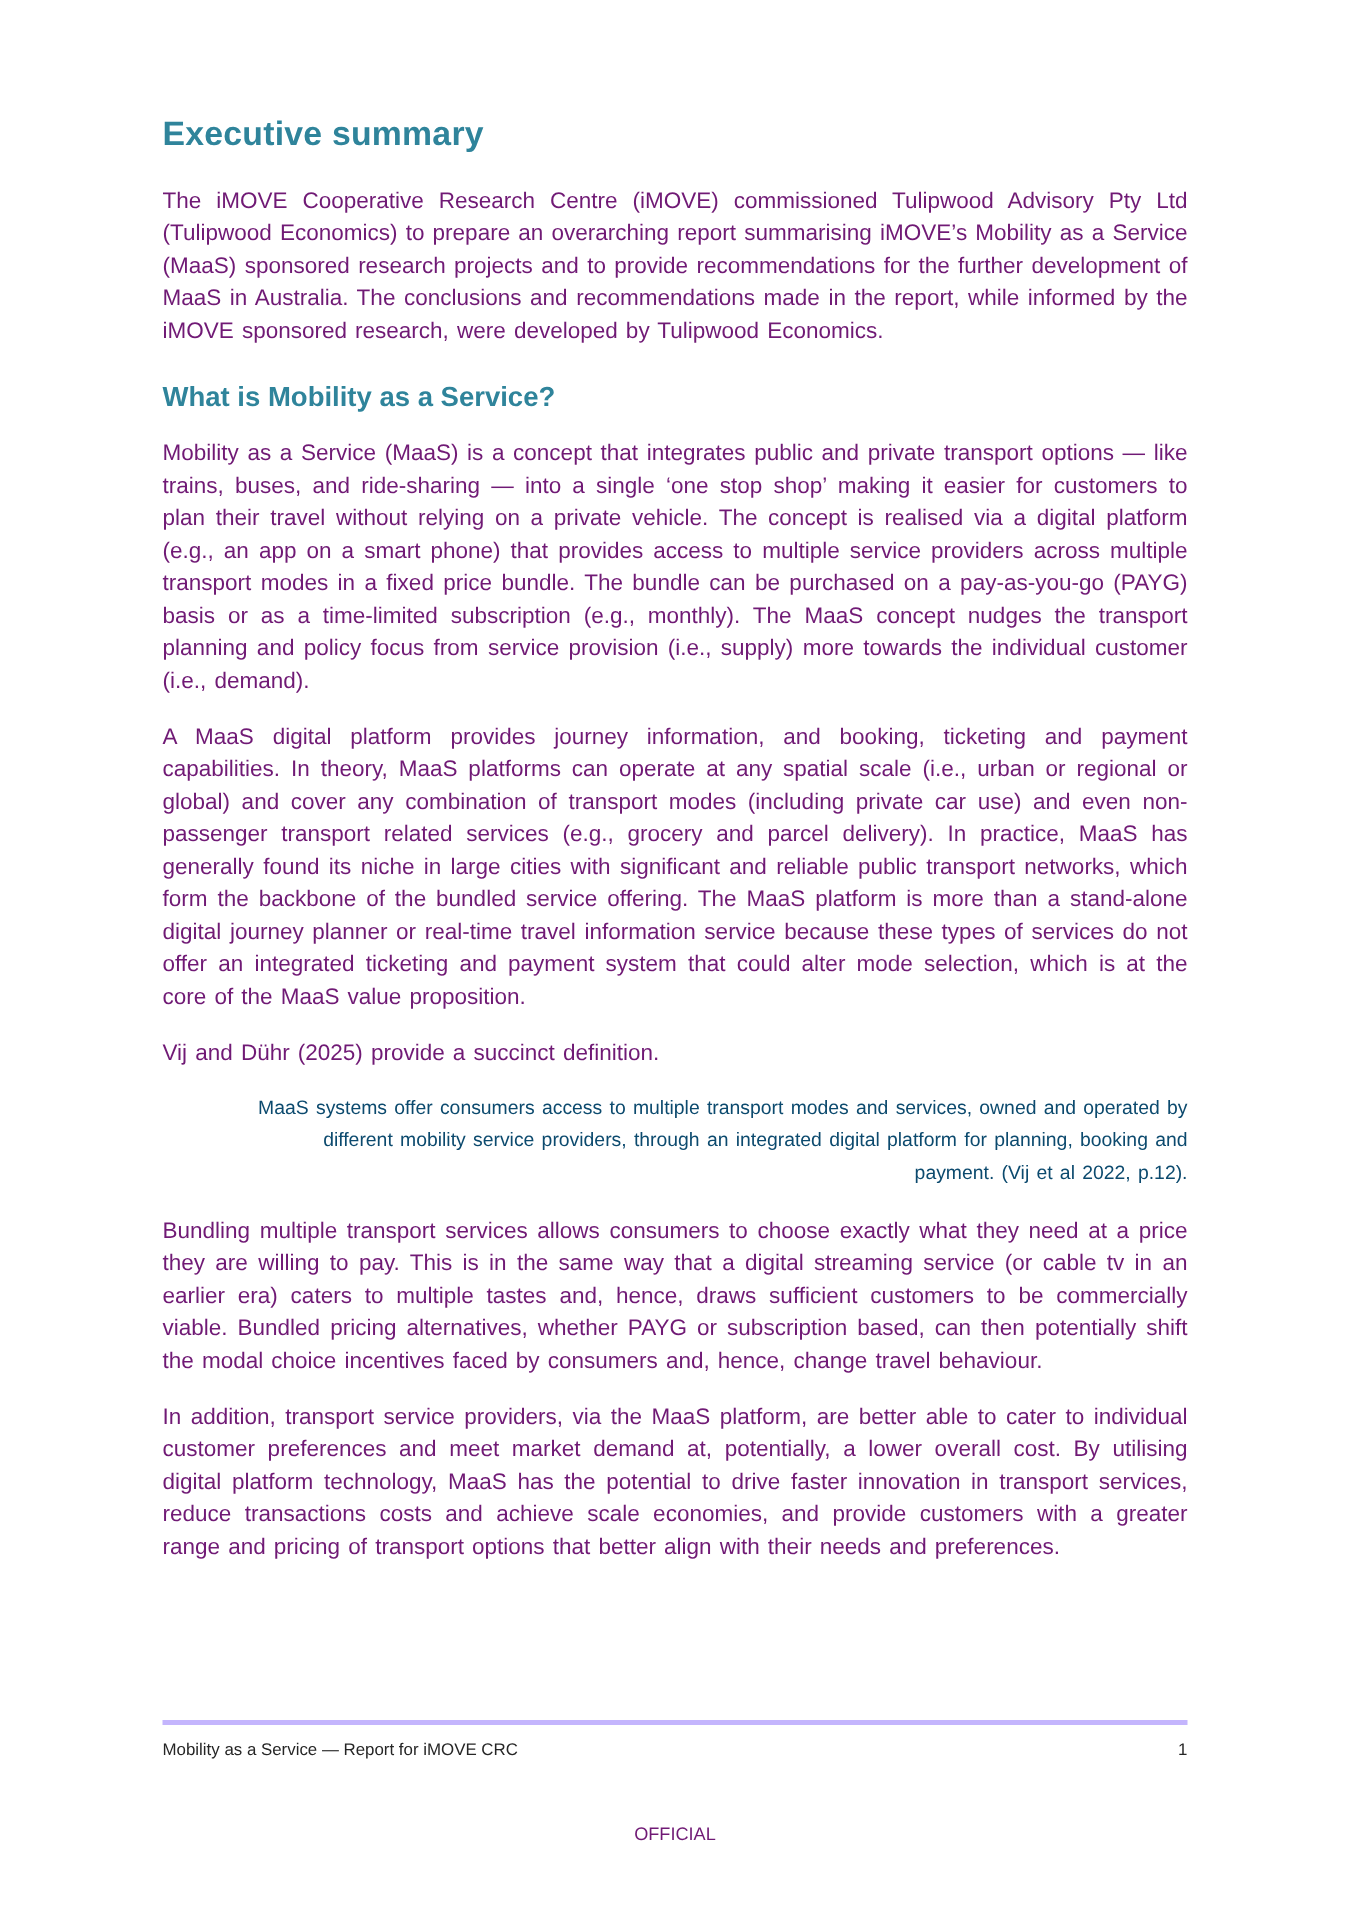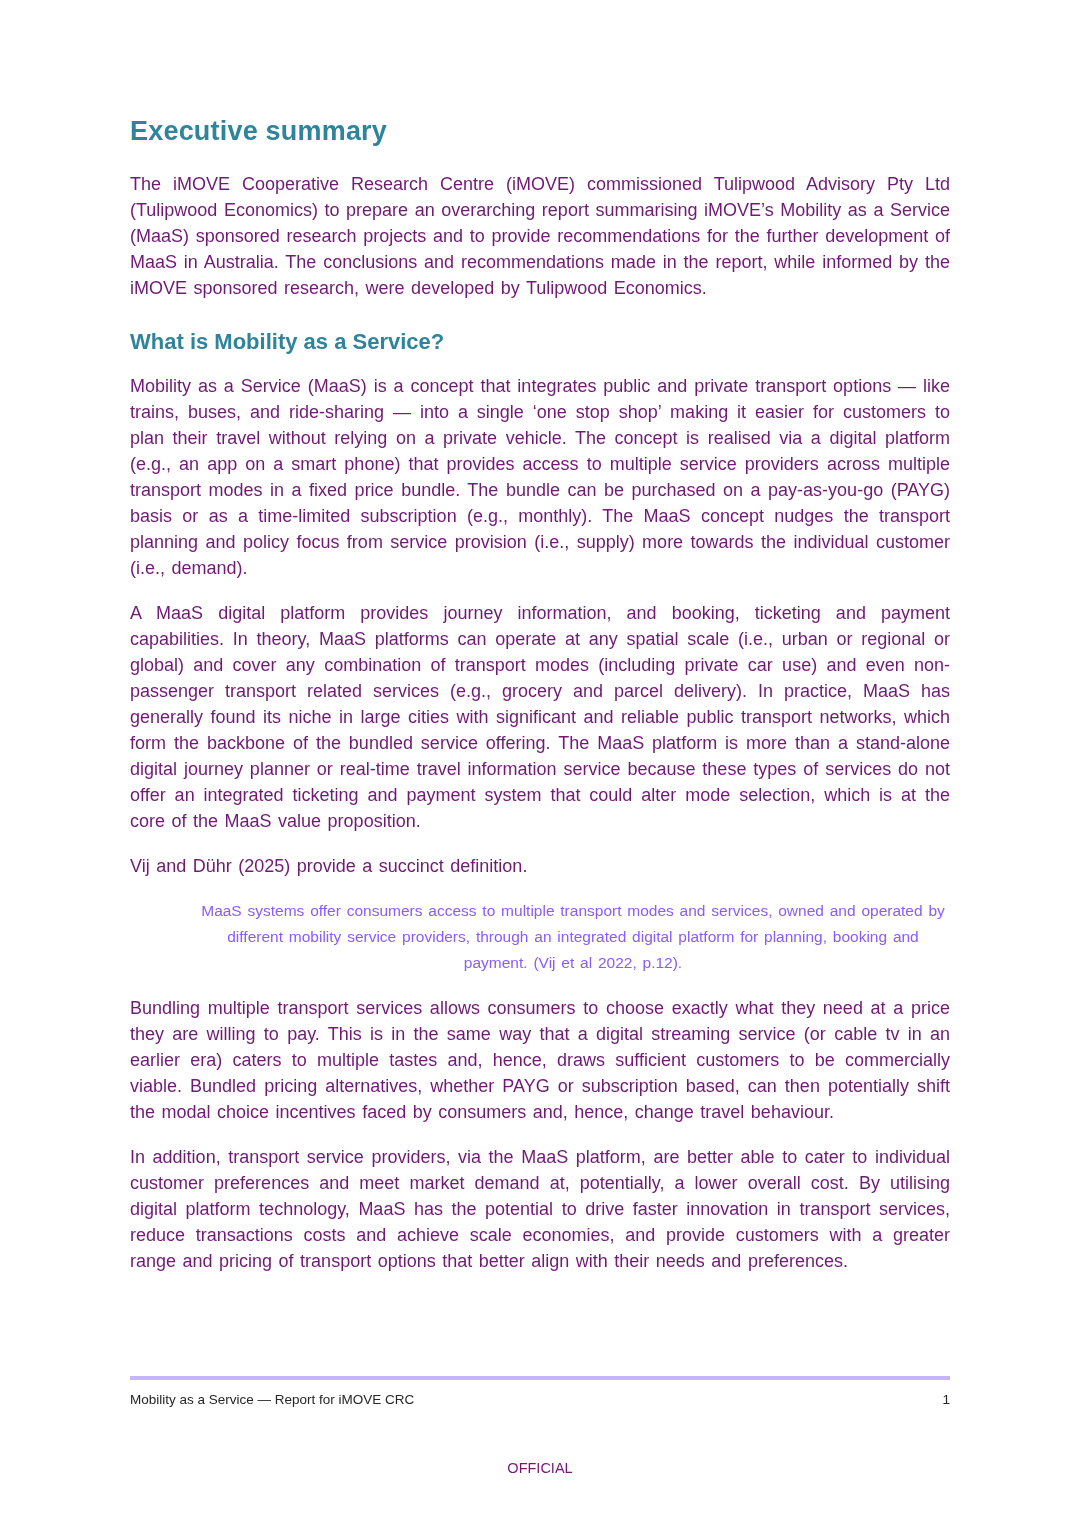--- a/index.html
+++ b/index.html
@@ -15,21 +15,21 @@
     background: #ffffff;
     font-family: "Liberation Sans", sans-serif;
     overflow: hidden;
   }
 
   .content {
     position: absolute;
     top: 0;
     left: 130px;
     width: 820px;
-    padding-top: 116px;
+    padding-top: 92px;
     color: #215868;
   }
 
   h1.doc-title {
     font-size: 27px;
     font-weight: bold;
     color: #2f849b;
     letter-spacing: 0.2px;
     margin-bottom: 24px;
   }
@@ -47,23 +47,23 @@
     line-height: 26px;
     text-align: justify;
     color: #701a75;
     margin-bottom: 19px;
     word-spacing: 1.5px;
   }
 
   blockquote.definition-quote {
     font-size: 15.5px;
     line-height: 26px;
-    color: #8b5cf6;
+    color: #0c4a6e;
     margin: 10px 0 19px 66px;
-    text-align: center;
+    text-align: right;
     word-spacing: 1.5px;
   }
 
   .footer {
     position: absolute;
     left: 130px;
     right: 130px;
     top: 1376px;
     border-top: 4px solid #c4b5fd;
     padding-top: 12px;

